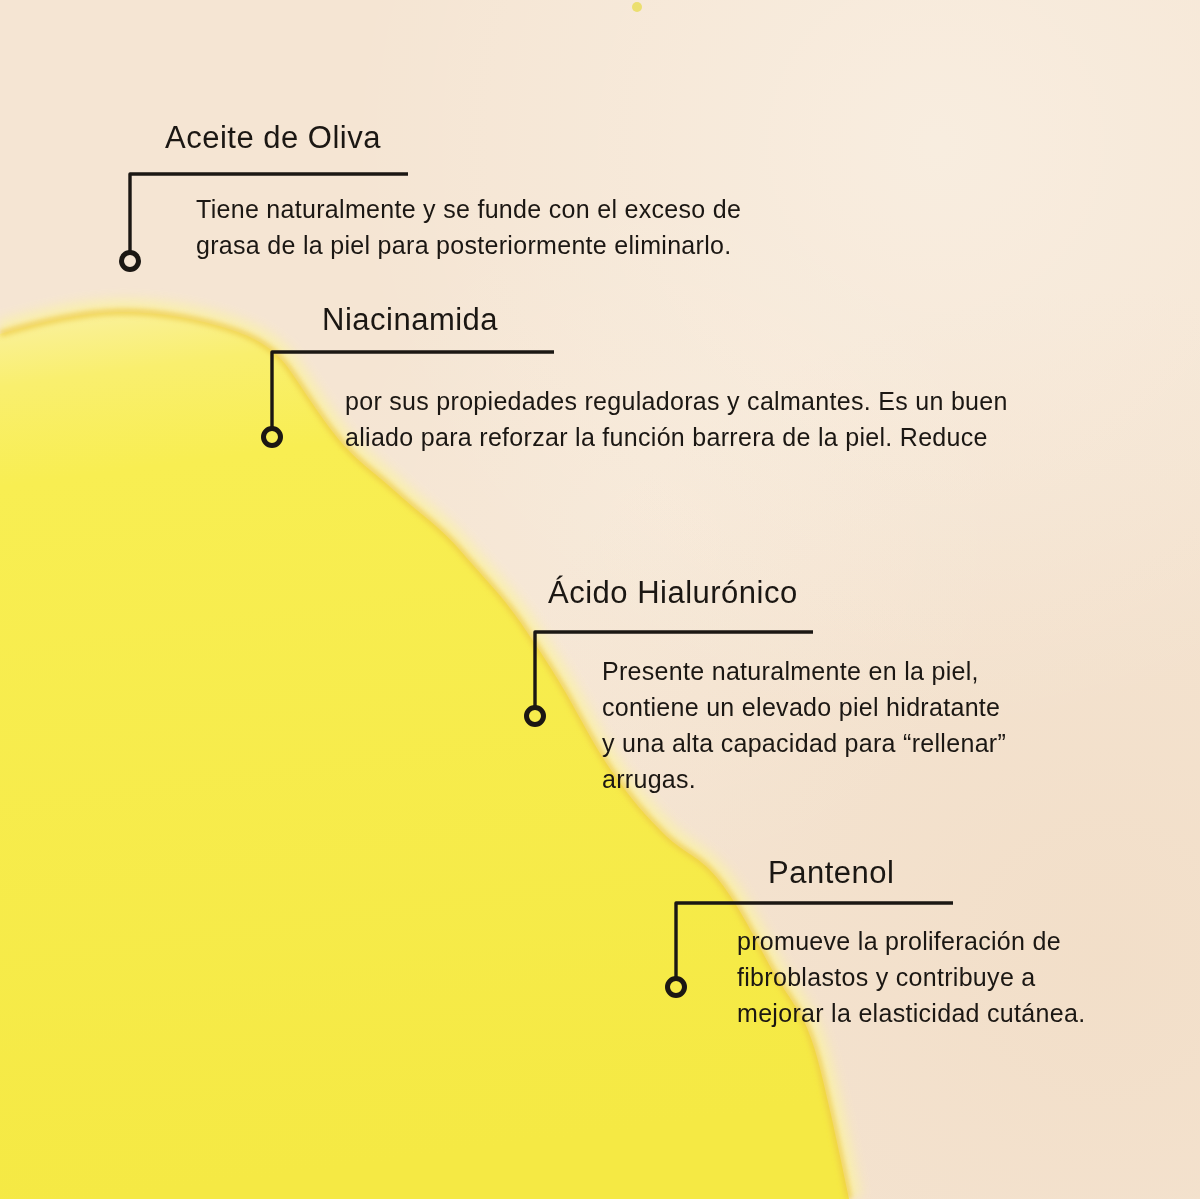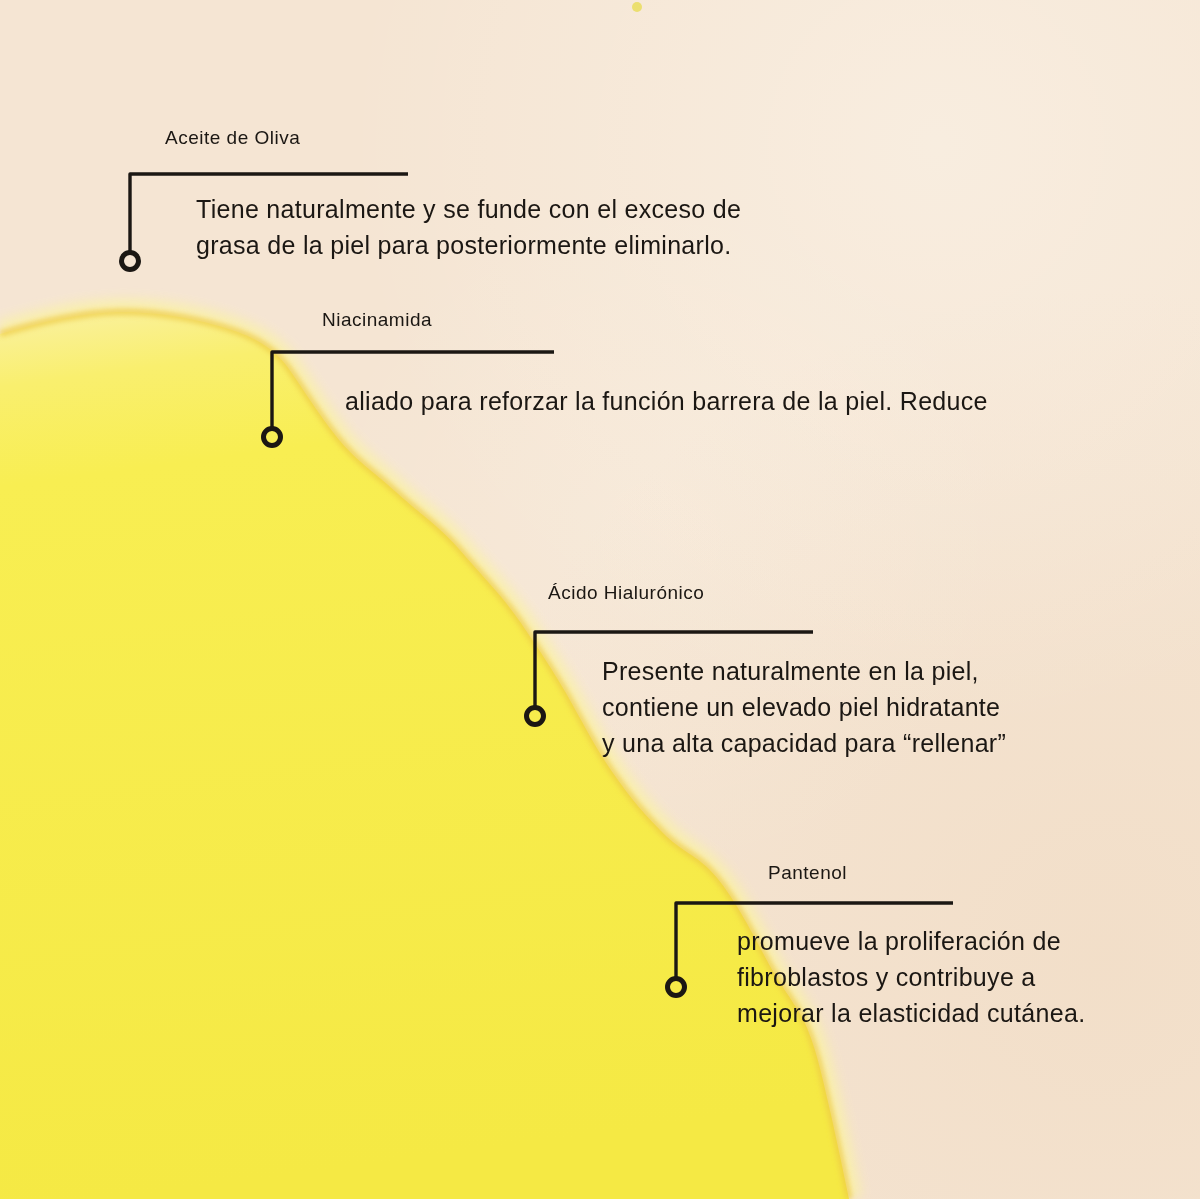--- a/index.html
+++ b/index.html
@@ -25,21 +25,21 @@
     left: 0;
     top: 0;
     width: 1200px;
     height: 1199px;
   }
   .callout {
     position: absolute;
   }
   .callout-title {
     position: absolute;
-    font-size: 19px;
+    font-size: 31px;
     line-height: 32px;
     letter-spacing: 0.5px;
     white-space: nowrap;
     color: var(--ink, #1b1713);
   }
   .callout-body {
     position: absolute;
     font-size: 25px;
     line-height: 36px;
     letter-spacing: 0.3px;
@@ -115,30 +115,32 @@
     <div class="callout-title" style="left:165px; top:122px">Aceite de Oliva</div>
     <div class="callout-body" style="left:196px; top:191px">
       <span>Tiene naturalmente y se funde con el exceso de</span>
       <span>grasa de la piel para posteriormente eliminarlo.</span>
     </div>
   </div>
 
   <div class="callout">
     <div class="callout-title" style="left:322px; top:304px">Niacinamida</div>
     <div class="callout-body" style="left:345px; top:383px">
+      <span>por sus propiedades reguladoras y calmantes. Es un buen</span>
       <span>aliado para reforzar la función barrera de la piel. Reduce</span>
     </div>
   </div>
 
   <div class="callout">
     <div class="callout-title" style="left:548px; top:577px">Ácido Hialurónico</div>
     <div class="callout-body" style="left:602px; top:653px">
       <span>Presente naturalmente en la piel,</span>
       <span>contiene un elevado piel hidratante</span>
       <span>y una alta capacidad para “rellenar”</span>
+      <span>arrugas.</span>
     </div>
   </div>
 
   <div class="callout">
     <div class="callout-title" style="left:768px; top:857px">Pantenol</div>
     <div class="callout-body" style="left:737px; top:923px">
       <span>promueve la proliferación de</span>
       <span>fibroblastos y contribuye a</span>
       <span>mejorar la elasticidad cutánea.</span>
     </div>

